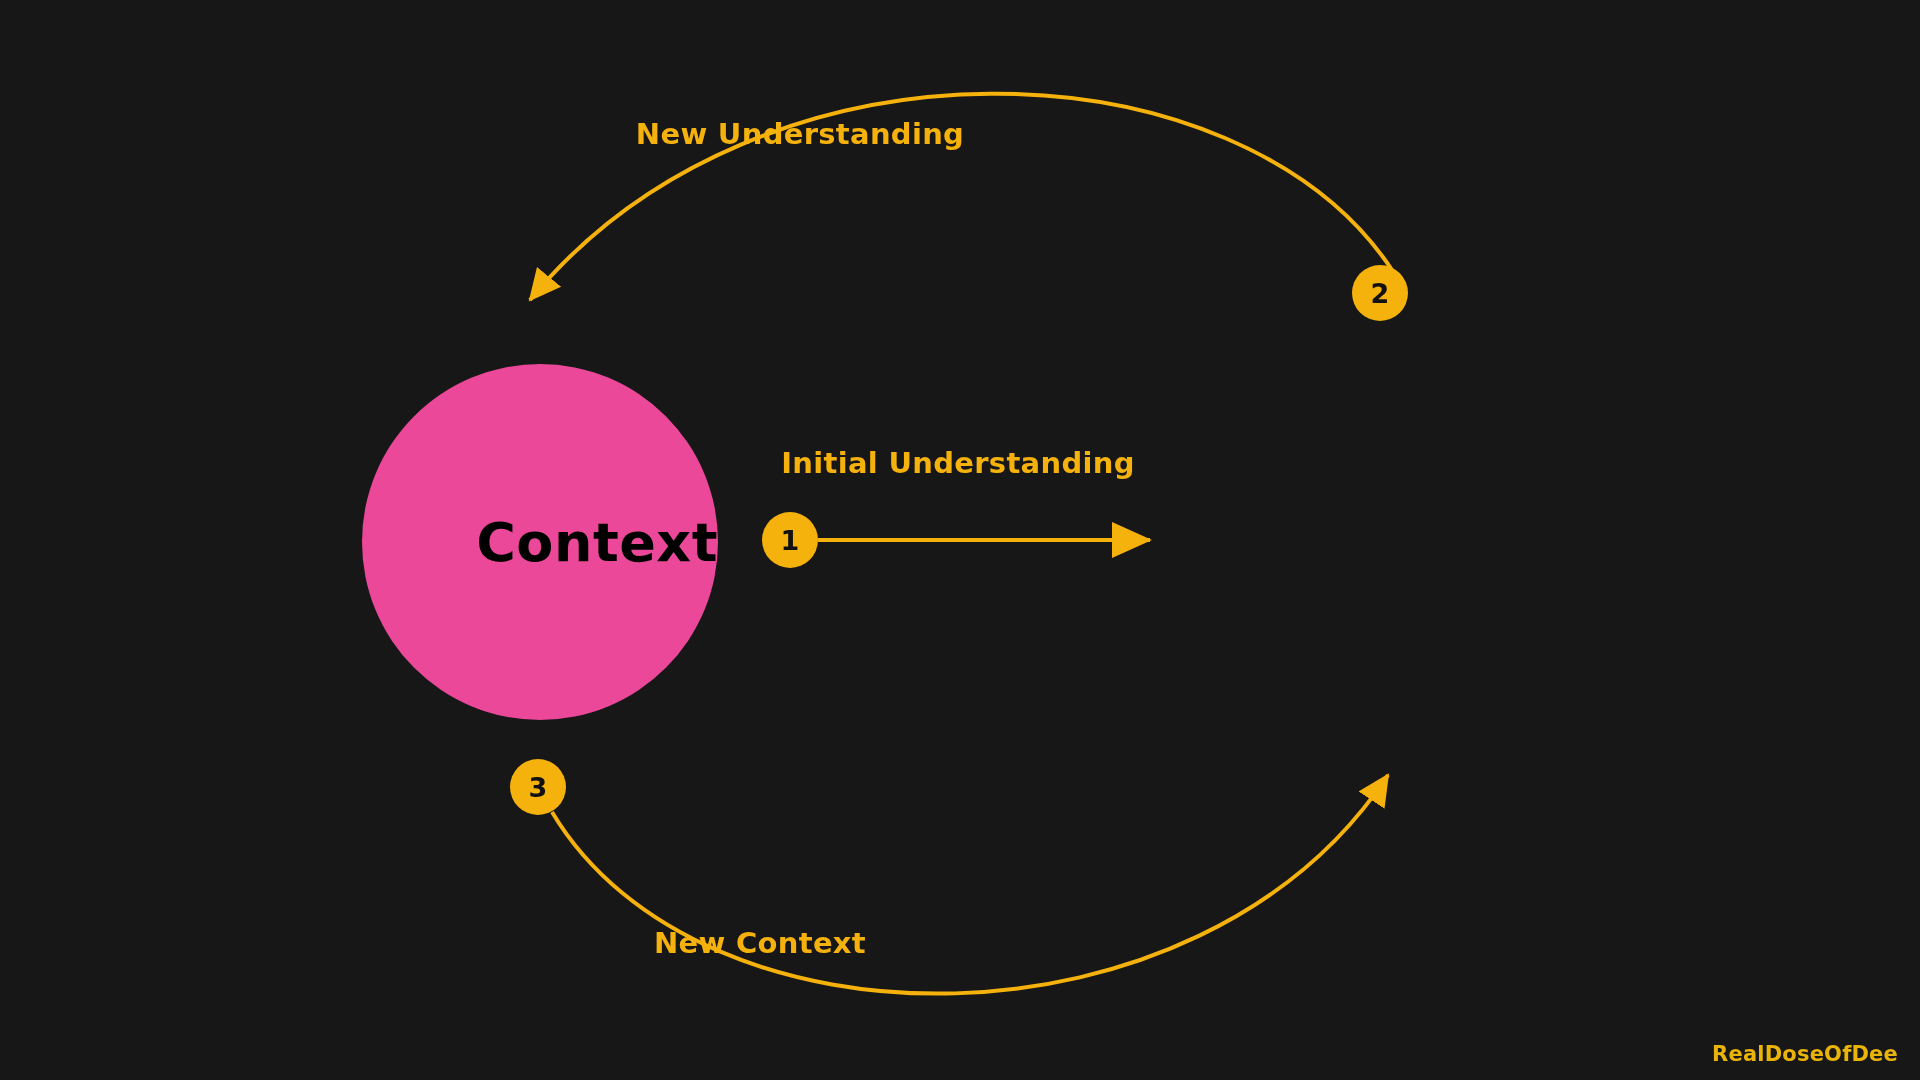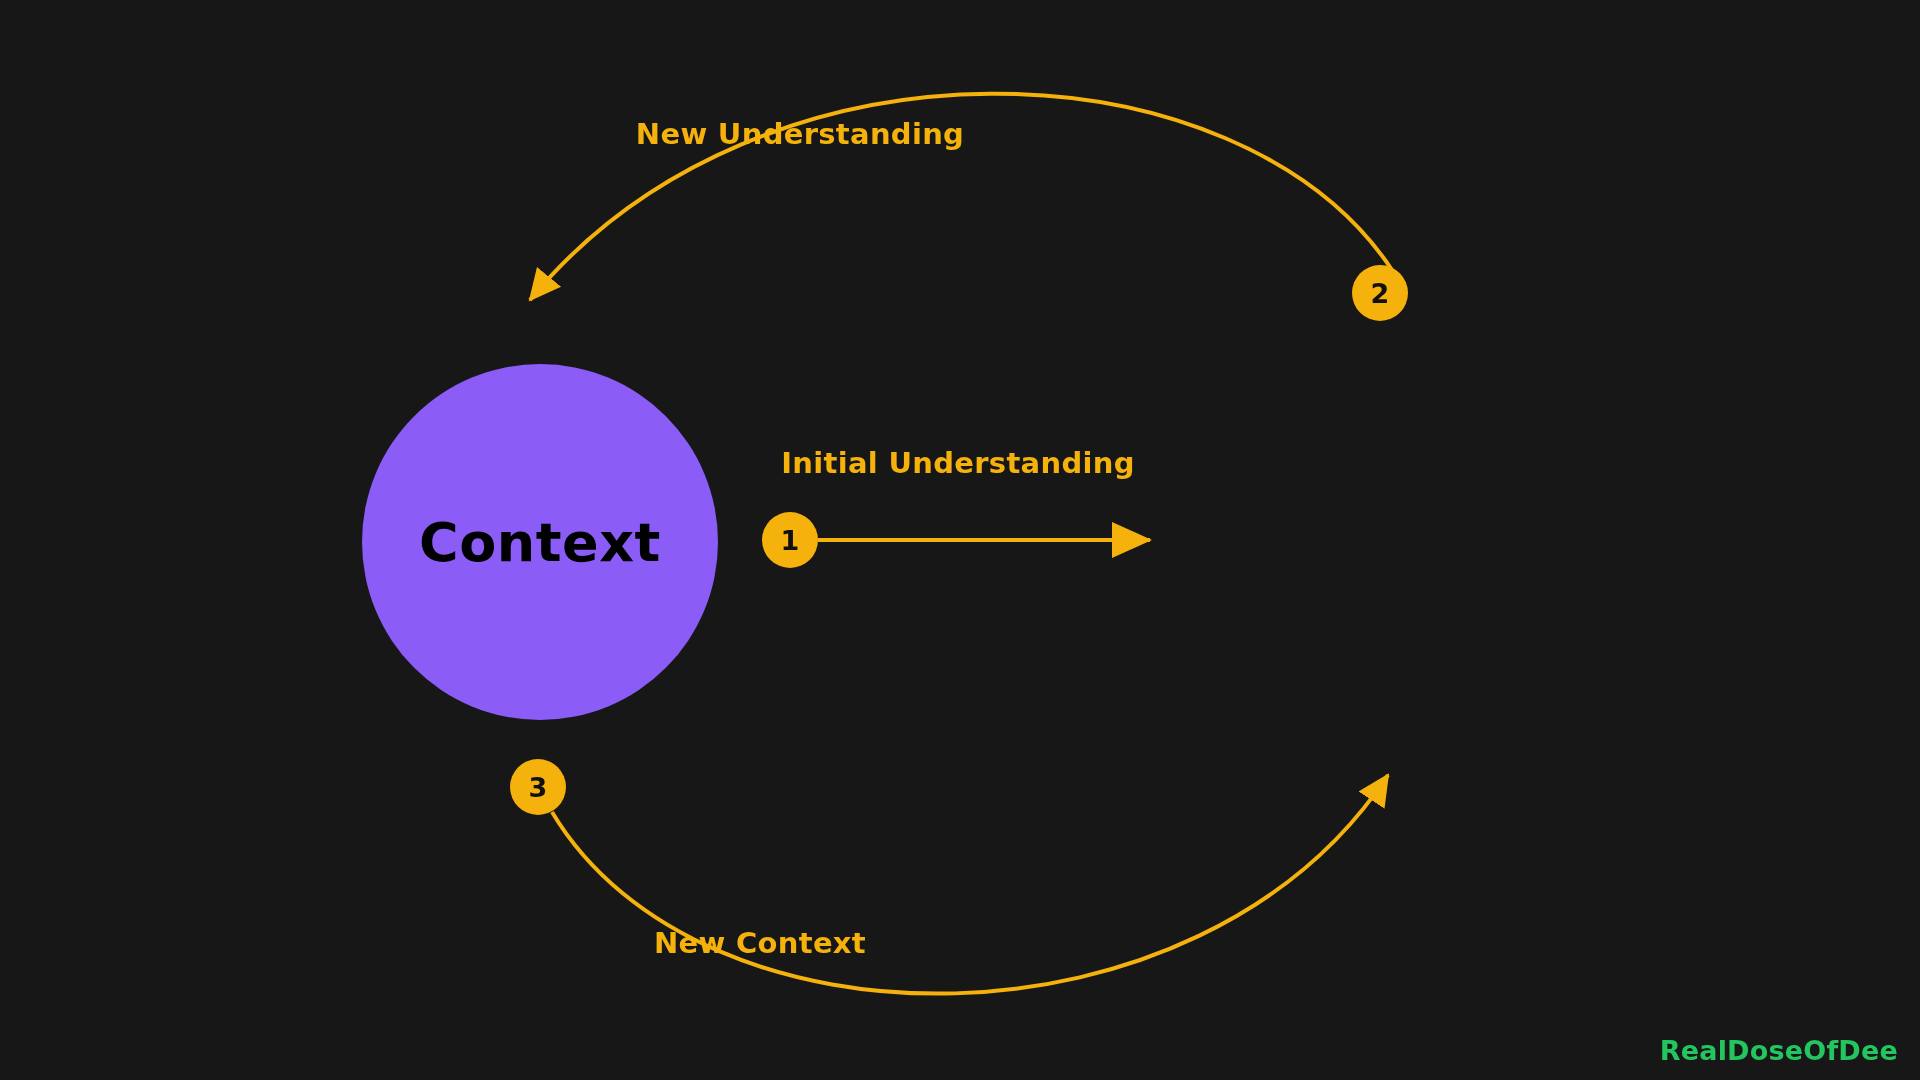--- a/index.html
+++ b/index.html
@@ -20,24 +20,24 @@
     top: 0;
     left: 0;
     width: 1920px;
     height: 1080px;
   }
   .node-circle {
     position: absolute;
     width: 356px;
     height: 356px;
     border-radius: 50%;
-    background: #8b5cf6;
+    background: #ec4899;
     display: flex;
     align-items: center;
-    justify-content: center;
+    justify-content: flex-end;
   }
   .node-label {
     color: #000000;
     font-size: 54px;
     font-weight: 700;
     letter-spacing: 0.5px;
     font-family: "DejaVu Sans", sans-serif;
   }
   #node-context { left: 362px; top: 364px; }
   #node-content { left: 1198px; top: 364px; }
@@ -85,22 +85,22 @@
     font-family: "DejaVu Sans", sans-serif;
   }
   #badge-1 { left: 762px; top: 512px; }
   #badge-2 { left: 1352px; top: 265px; }
   #badge-3 { left: 510px; top: 759px; }
 
   #watermark {
     position: absolute;
     right: 22px;
     bottom: 14px;
-    color: #22c55e;
-    font-size: 27px;
+    color: #eab308;
+    font-size: 21px;
     font-weight: 700;
     letter-spacing: 0.2px;
     font-family: "DejaVu Sans", sans-serif;
   }
 </style>
 </head>
 <body>
 
 <div id="canvas">
 

